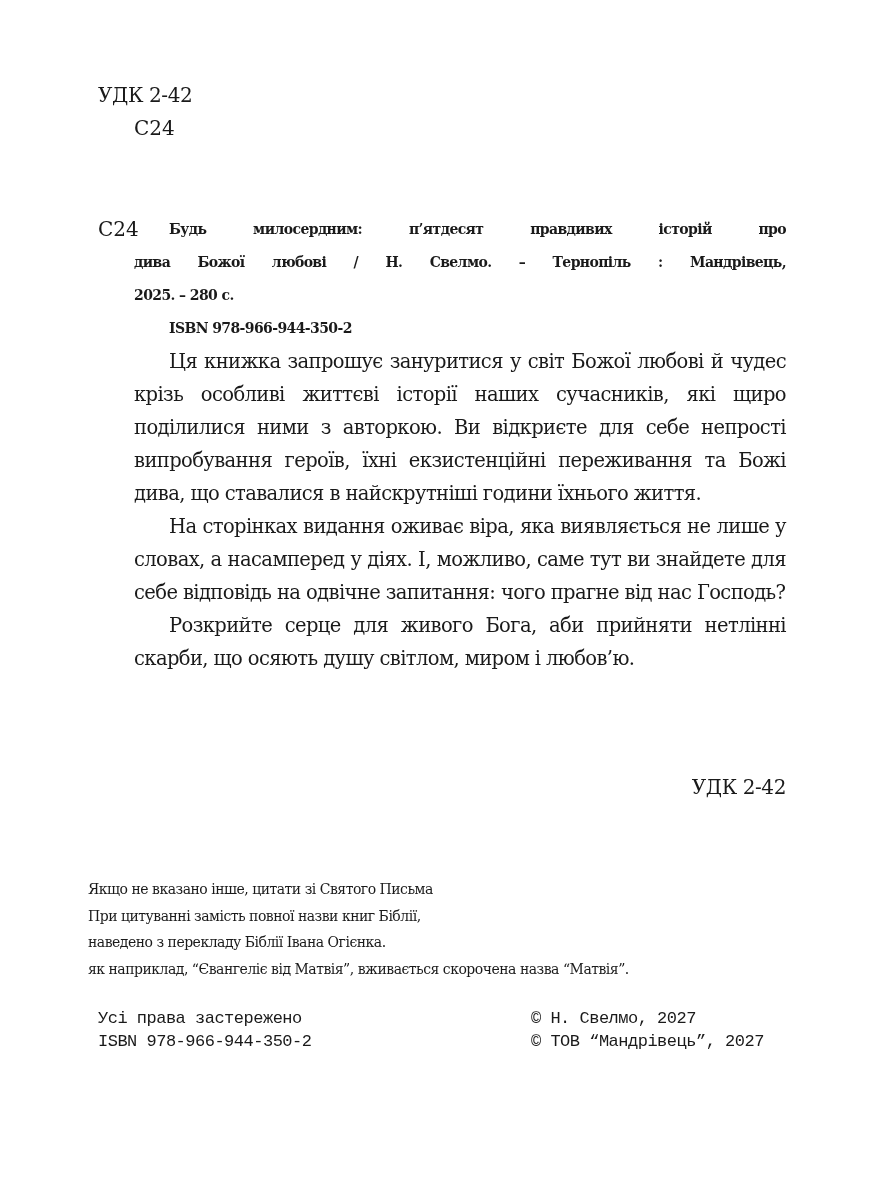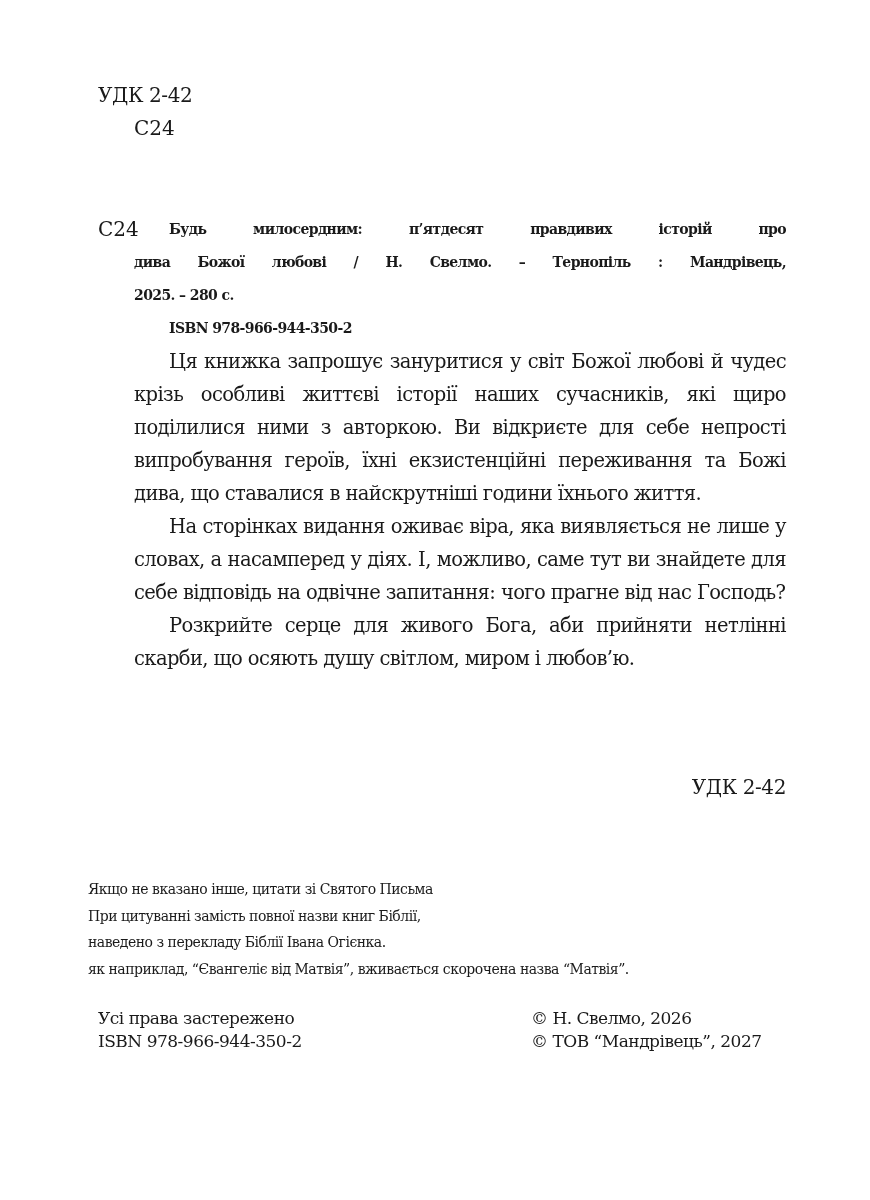--- a/index.html
+++ b/index.html
@@ -111,21 +111,21 @@
       line-height: 23px;
       letter-spacing: -0.5px;
     }
     .copyright {
       position: absolute;
       left: 523px; top: 1007px;
       font-size: 17px;
       line-height: 23px;
       letter-spacing: -0.5px;
     }
-    .rights div, .copyright div { white-space: nowrap; }
+    .rights div, .copyright div { white-space: nowrap; font-family: Liberation Mono, monospace; }
   </style>
 </head>
 <body>
 
 <div class="page">
 
   <div class="udk-top">УДК 2-42</div>
   <div class="code-top">С24</div>
 
 
@@ -152,17 +152,17 @@
     <div>наведено з перекладу Біблії Івана Огієнка.</div>
     <div>як наприклад, “Євангеліє від Матвія”, вживається скорочена назва “Матвія”.</div>
   </div>
 
   <div class="rights">
     <div>Усі права застережено</div>
     <div>ISBN 978-966-944-350-2</div>
   </div>
 
   <div class="copyright">
-    <div>© Н. Свелмо, 2026</div>
+    <div>© Н. Свелмо, 2027</div>
     <div>© ТОВ “Мандрівець”, 2027</div>
   </div>
 
 </div>
 
 </body></html>

